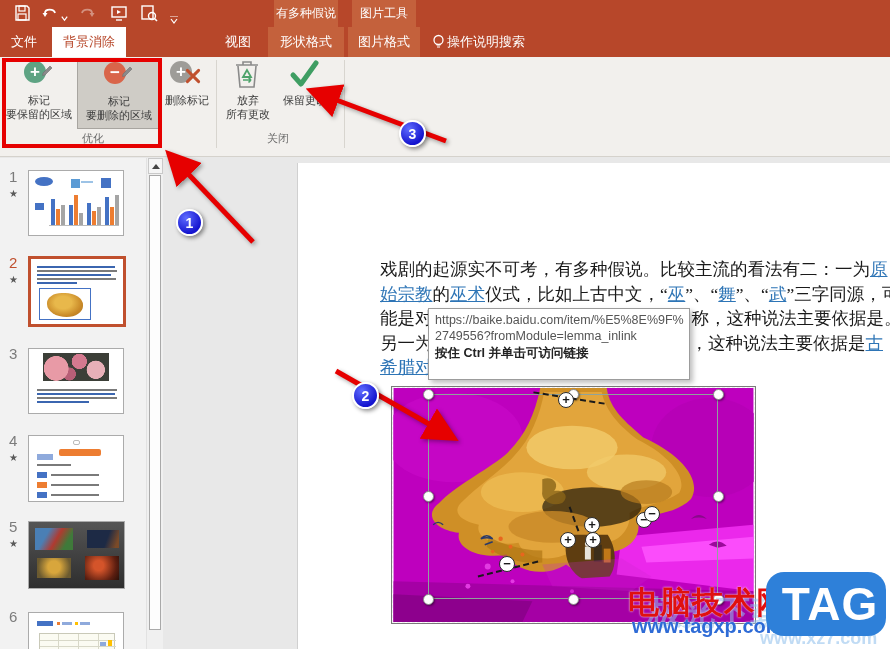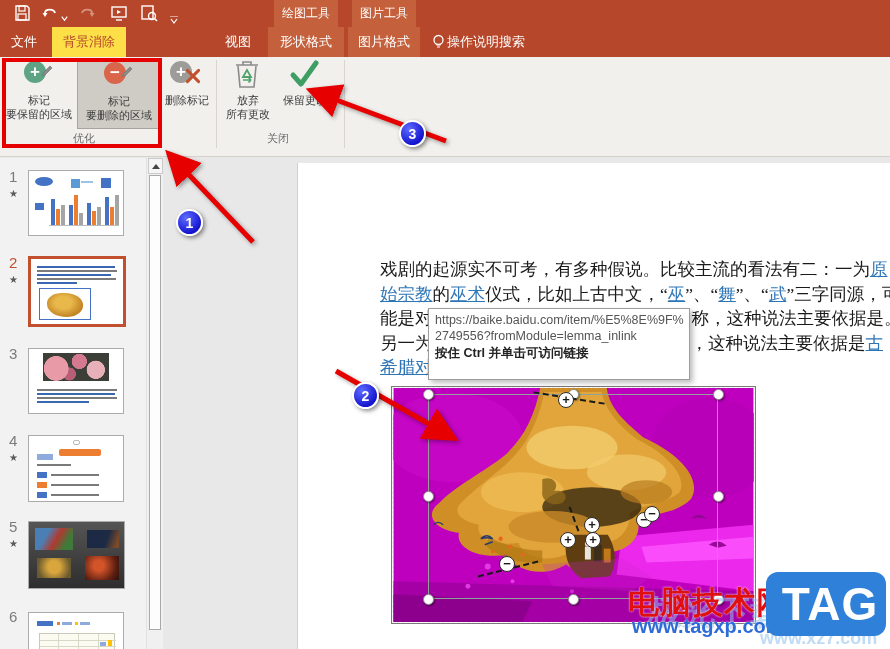--- a/index.html
+++ b/index.html
@@ -12,21 +12,21 @@
   .qat-ico { position:absolute; top:4px; width:18px; height:18px; color:#fff; }
   .qat-ico svg { width:100%; height:100%; }
   .title-text { position:absolute; left:528px; top:5px; font-size:13px; color:#fff; white-space:nowrap; }
   .ctx-hdr { position:absolute; top:0; height:27px; background:#c4613c; color:#fff; font-size:12px;
              display:flex; align-items:center; justify-content:center; }
 
   
   .tabrow { left:0; top:27px; width:890px; height:30px; background:#b7472a; }
   .tab { position:absolute; top:0; height:30px; display:flex; align-items:center; justify-content:center;
          color:#fff; font-size:13px; cursor:default; }
-  .tab.active { background:#fde047; color:#b7472a; }
+  .tab.active { background:#ffffff; color:#b7472a; }
   .tab.ctx { background:#c4613c; }
 
   
   .ribbon { left:0; top:57px; width:890px; height:100px; background:#f2f0ed; border-bottom:1px solid #d5d2cc; }
   .rbtn { position:absolute; top:2px; display:flex; flex-direction:column; align-items:center; color:#3b3b3b; font-size:11px; }
   .rbtn .lbl { line-height:14px; text-align:center; white-space:nowrap; }
   .rbtn.pressed { background:#cfccc6; border:1px solid #a8a5a0; }
   .grp-label { position:absolute; top:74px; font-size:11px; color:#6b6b6b; text-align:center; }
   .vsep { position:absolute; top:3px; width:1px; height:88px; background:#d8d5cf; }
   .ico-wrap { position:relative; width:34px; height:32px; margin-bottom:2px; }
@@ -79,21 +79,21 @@
             box-shadow:1px 1px 2px rgba(0,0,0,.4); }
   .mkr { position:absolute; width:16px; height:16px; border-radius:50%; background:#fff; border:1.5px solid #2b2b2b;
          color:#1a1a1a; font-size:13px; font-weight:bold; line-height:13px; text-align:center; z-index:12; }
   .dashline { position:absolute; border-top:2px dashed #1a1a1a; z-index:11; }
 
   
   .wm-name { left:628px; top:582px; font-size:31px; font-weight:bold; color:#e01010; letter-spacing:1px; z-index:20;
              text-shadow:0 0 2px #fff; font-family:"Liberation Sans", sans-serif; }
   .wm-url { left:632px; top:615px; font-size:20px; font-weight:bold; color:#2e6bd6; z-index:20; text-shadow:0 0 2px #fff; }
   .wm-faint { color:rgba(140,190,235,.55); font-weight:bold; z-index:19; }
-  .tag-logo { left:766px; top:572px; width:120px; height:64px; background:#2e80d9; border-radius:12px;
+  .tag-logo { left:766px; top:572px; width:120px; height:64px; background:#2e80d9; border-radius:18px;
               display:flex; align-items:center; justify-content:center; color:#fff; font-weight:bold;
               font-size:46px; letter-spacing:1px; z-index:21;padding-left:8px; }
 
   
   .bar { position:absolute; bottom:10px; width:4px; }
   .b-blue { background:#4472c4; } .b-org { background:#ed7d31; } .b-gray { background:#a5a5a5; }
   .tline { position:absolute; height:2px; background:#7a7a7a; }
   .tline.blue { background:#3b66b0; }
 </style>
 </head>
@@ -137,21 +137,21 @@
         <rect x="2" y="2" width="11" height="13" fill="none" stroke="#fff" stroke-width="1.4"></rect>
         <circle cx="12" cy="12" r="3.5" fill="none" stroke="#fff" stroke-width="1.4"></circle>
         <path d="M14.5 14.5 L17 17" stroke="#fff" stroke-width="1.6"></path>
       </svg>
   </span>
   <span class="qat-ico" style="left:169px;top:10px;width:10px;height:8px">
     <svg viewBox="0 0 10 8">
         <path d="M1 0 h8 M2 3 L5 7 L8 3" fill="none" stroke="#fff" stroke-width="1.2"></path>
       </svg>
   </span>
-  <div class="ctx-hdr" style="left:274px;width:64px">绘图工具</div>
+  <div class="ctx-hdr" style="left:274px;width:64px">有多种假说</div>
   <div class="ctx-hdr" style="left:352px;width:64px">图片工具</div>
 </div>
 
 <div class="abs tabrow">
   <div class="tab" style="left:0;width:48px">文件</div>
   <div class="tab active" style="left:52px;width:74px">背景消除</div>
   <div class="tab" style="left:214px;width:48px">视图</div>
   <div class="tab ctx" style="left:268px;width:76px">形状格式</div>
   <div class="tab ctx" style="left:348px;width:72px">图片格式</div>
   <span class="abs" style="left:431px;top:7px;width:15px;height:16px">
@@ -218,21 +218,21 @@
       <svg viewBox="0 0 26 30" style="width:26px;height:30px">
         <path d="M4 7 L6 28 H20 L22 7" fill="none" stroke="#8a8a8a" stroke-width="1.6"></path>
         <path d="M2 6 H24 M9 6 V3 H17 V6" fill="none" stroke="#8a8a8a" stroke-width="1.6"></path>
         <path d="M13 11 L9 18 H17 Z" fill="none" stroke="#4ea36b" stroke-width="1.8"></path>
         <path d="M9 21 h8 M17 21 l-2.5 -2.5 M17 21 l-2.5 2.5" stroke="#4ea36b" stroke-width="1.6" fill="none"></path>
       </svg>
     </div>
     <span class="lbl">放弃</span>
     <span class="lbl">所有更改</span>
   </div>
-  <div class="grp-label" style="left:4px;width:160px">优化</div>
+  <div class="grp-label" style="left:13px;width:160px">优化</div>
   <div class="grp-label" style="left:222px;width:112px">关闭</div>
   <div class="vsep" style="left:344px"></div>
 </div>
 
 <div class="abs workspace"></div>
 <div class="abs canvas"></div>
 
 <div class="abs thumb-panel">
   <span class="slide-num" style="left:9px;top:10px">1</span>
   <span class="star" style="left:9px;top:30px">★</span>

